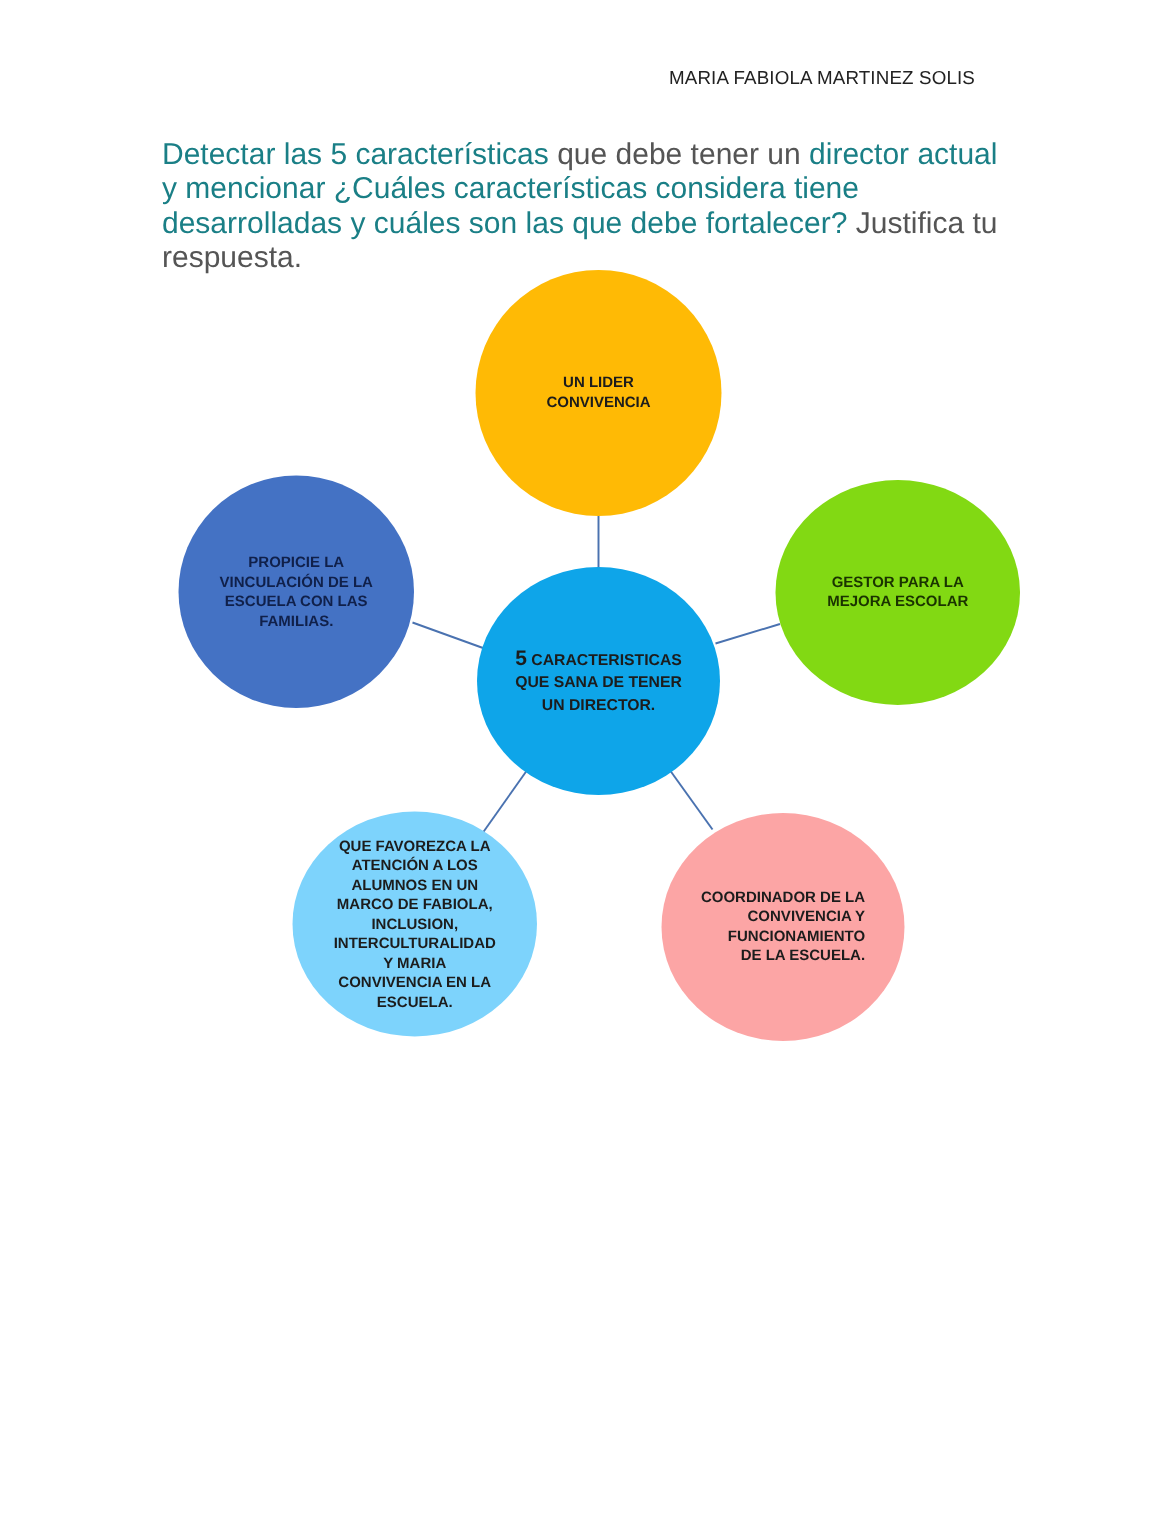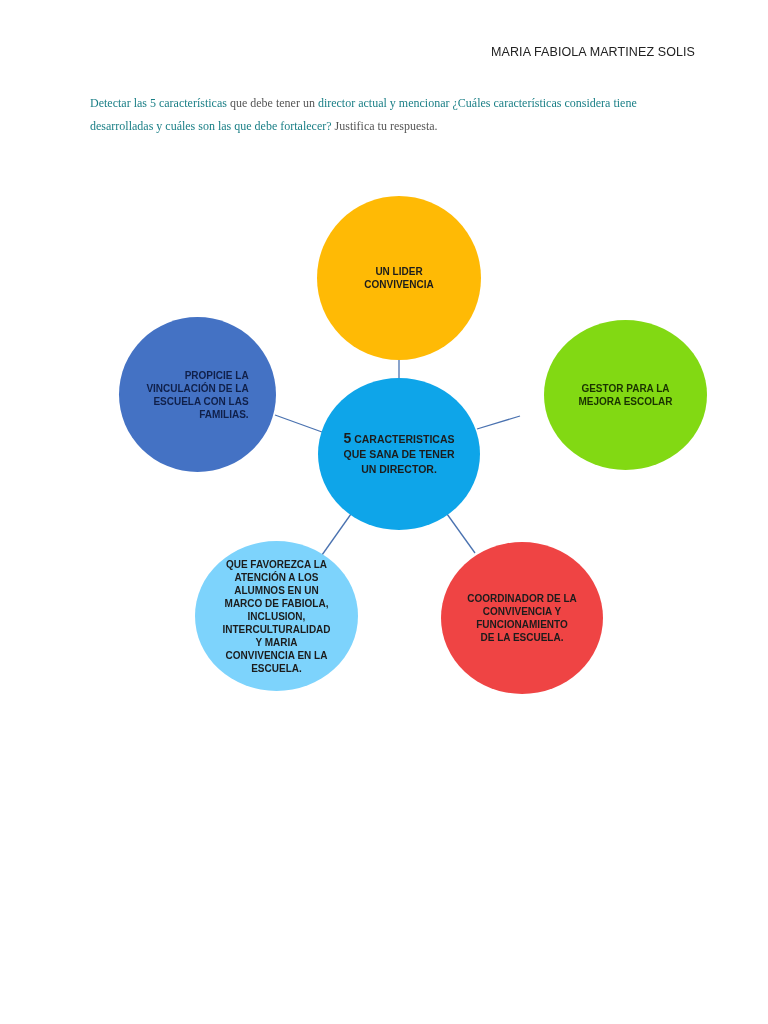--- a/index.html
+++ b/index.html
@@ -3,40 +3,39 @@
 <meta charset="utf-8">
 <style>
   html, body { margin: 0; padding: 0; }
   body {
     width: 768px; height: 1024px; background: #ffffff; position: relative; overflow: hidden;
     font-family: "Liberation Sans", sans-serif;
   }
   .author {
     position: absolute; top: 45px; left: 446px; font-size: 12.5px; color: #222222;
     letter-spacing: 0.1px;
-    margin-left: 45px;
   }
   .question {
-    position: absolute; top: 92px; left: 90px; width: 570px;
-    font-size: 12px; line-height: 23px; color: #1a7f86; font-family: Liberation Serif, serif;
+    position: absolute; top: 92px; left: 108px; width: 570px;
+    font-size: 20px; line-height: 23px; color: #1a7f86;
   }
   .question .gray { color: #555555; }
   svg.lines { position: absolute; left: 0; top: 0; }
   .node {
     position: absolute; border-radius: 50%; display: flex; align-items: center; justify-content: center;
     text-align: center; font-weight: bold; font-size: 10px; line-height: 13px; color: #1c1c1c;
     box-sizing: border-box; padding: 0 22px;
   }
   .node span { display: block; }
-  .n-top { left: 317px; top: 196px; width: 164px; height: 164px; background: #ffba05; }
-  .n-left { left: 119px; top: 317px; width: 157px; height: 155px; background: #4472c4; color: #10204a; text-align: right; }
+  .n-top { left: 317px; top: 180px; width: 164px; height: 164px; background: #ffba05; }
+  .n-left { left: 119px; top: 317px; width: 157px; height: 155px; background: #4472c4; color: #10204a; }
   .n-center { left: 318px; top: 378px; width: 162px; height: 152px; background: #0ea5e9; font-size: 10.5px; line-height: 15px; }
-  .n-right { left: 544px; top: 320px; width: 163px; height: 150px; background: #82d913; color: #1a3300; }
+  .n-right { left: 517px; top: 320px; width: 163px; height: 150px; background: #82d913; color: #1a3300; }
   .n-bl { left: 195px; top: 541px; width: 163px; height: 150px; background: #7dd3fc; font-size: 10px; line-height: 13px; padding: 0 18px; }
-  .n-br { left: 441px; top: 542px; width: 162px; height: 152px; background: #ef4444; }
+  .n-br { left: 441px; top: 542px; width: 162px; height: 152px; background: #fca5a5; text-align: right; }
   .center-big { font-size: 14px; }
 </style>
 </head>
 <body>
 
 <div class="author">MARIA FABIOLA MARTINEZ SOLIS</div>
 
 <div class="question">
   <span>Detectar las 5 características</span><span class="gray"> que debe tener un </span><span>director actual y mencionar ¿Cuáles características considera tiene desarrolladas y cuáles son las que debe fortalecer?</span><span class="gray"> Justifica tu respuesta.</span>
 </div>

